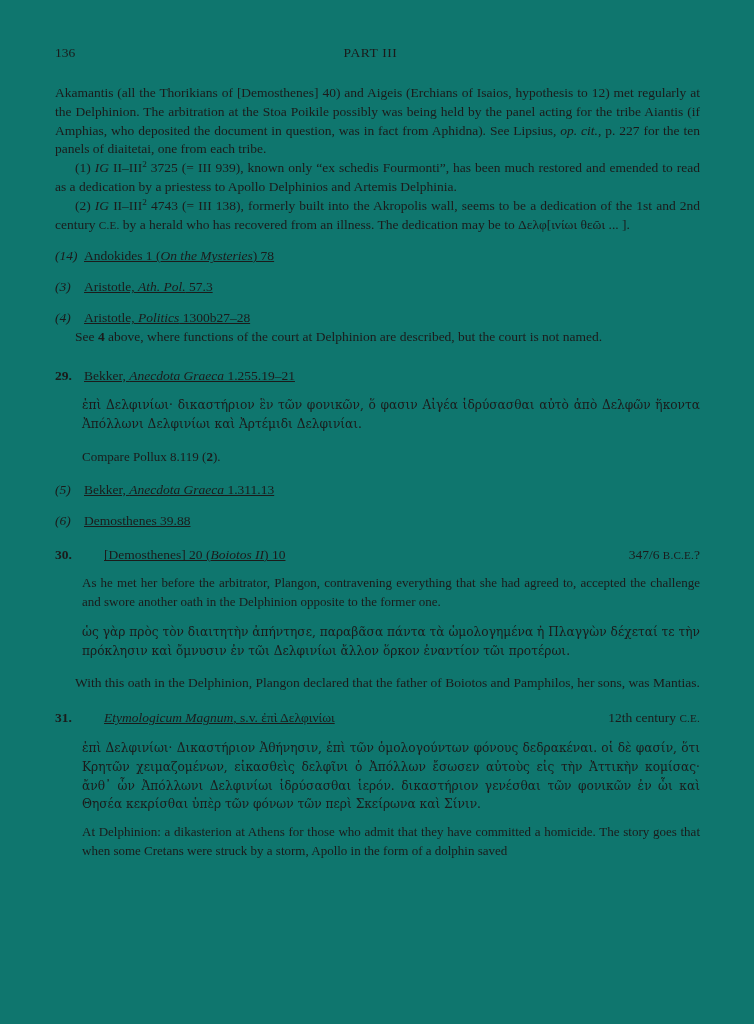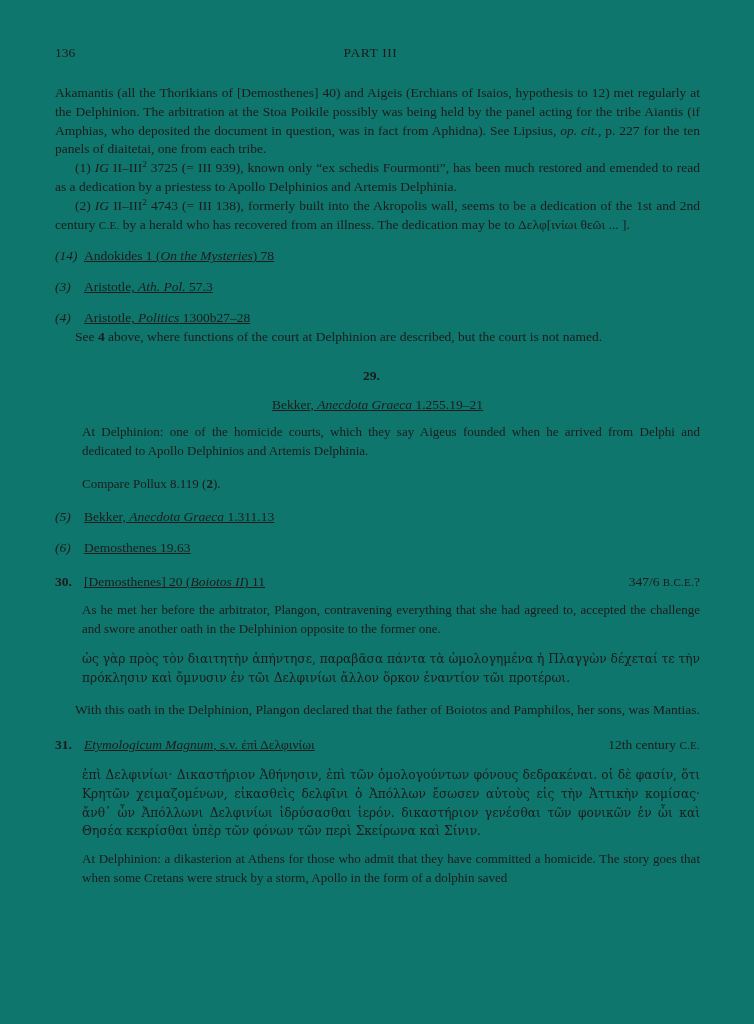--- a/index.html
+++ b/index.html
@@ -30,21 +30,21 @@
   .running-head .pageno { display: inline-block; }
   .running-head .part-title {
     position: absolute;
     left: 0; right: 14px;
     text-align: center;
     letter-spacing: 0.6px;
   }
   p { margin: 0; }
   .para { text-indent: 20px; }
   .no-indent { text-indent: 0; }
-  .entry { display: flex; align-items: center; }
+  .entry { display: flex; align-items: flex-end; }
   .entry-no {
     flex: 0 0 29px;
     width: 29px;
   }
   .entry-text { flex: 1 1 auto; text-decoration: underline; }
   .entry-date { margin-left: 14px; white-space: nowrap; }
   .quote {
     margin-left: 27px;
     font-size: 13px;
   }
@@ -55,22 +55,22 @@
   .i { font-style: italic; }
   .b { font-weight: bold; }
   .sup { font-size: 0.68em; vertical-align: super; line-height: 0; }
   .sc { font-size: 0.82em; letter-spacing: 0.02em; }
   .mt0  { margin-top: 0; }
   .mt10 { margin-top: 9px; }
   .mt12 { margin-top: 11px; }
   .mt13 { margin-top: 12px; }
   .mt14 { margin-top: 13px; }
   .mt16 { margin-top: 14px; }
-  .mt18 { margin-top: 16px; }
-  .mt22 { margin-top: 20px; flex-direction: column; }
+  .mt18 { margin-top: 16px; gap: 20px; }
+  .mt22 { margin-top: 20px; }
 </style>
 </head>
 <body>
 
 <div class="page">
 
   <div class="running-head">
     <span class="pageno">136</span>
     <span class="part-title">PART III</span>
   </div>
@@ -92,36 +92,36 @@
   <div class="entry mt13">
     <span class="entry-no i">(4)</span>
     <span class="entry-text"><span>Aristotle, </span><span class="i">Politics</span><span> 1300b27–28</span></span>
   </div>
   <p class="para mt0"><span>See </span><span class="b">4</span><span> above, where functions of the court at Delphinion are described, but the court is not named.</span></p>
 
   <div class="entry mt22">
     <span class="entry-no b">29.</span>
     <span class="entry-text"><span>Bekker, </span><span class="i">Anecdota Graeca</span><span> 1.255.19–21</span></span>
   </div>
-  <p class="quote mt10">At Delphinion: one of the homicide courts, which they say Aigeus founded when he arrived from Delphi and dedicated to Apollo Delphinios and Artemis Delphinia.</p>
+  <p class="quote greek mt12">ἐπὶ Δελφινίωι· δικαστήριον ἓν τῶν φονικῶν, ὅ φασιν Αἰγέα ἱδρύσασθαι αὐτὸ ἀπὸ Δελφῶν ἥκοντα Ἀπόλλωνι Δελφινίωι καὶ Ἀρτέμιδι Δελφινίαι.</p>
   <p class="quote mt16"><span>Compare Pollux 8.119 (</span><span class="b">2</span><span>).</span></p>
 
   <div class="entry mt16">
     <span class="entry-no i">(5)</span>
     <span class="entry-text"><span>Bekker, </span><span class="i">Anecdota Graeca</span><span> 1.311.13</span></span>
   </div>
 
   <div class="entry mt13">
     <span class="entry-no i">(6)</span>
-    <span class="entry-text"><span>Demosthenes 19.63</span></span>
+    <span class="entry-text"><span>Demosthenes 39.88</span></span>
   </div>
 
   <div class="entry mt18">
     <span class="entry-no b">30.</span>
-    <span class="entry-text"><span>[Demosthenes] 20 (</span><span class="i">Boiotos II</span><span>) 11</span></span>
+    <span class="entry-text"><span>[Demosthenes] 20 (</span><span class="i">Boiotos II</span><span>) 10</span></span>
     <span class="entry-date"><span>347/6 </span><span class="sc">B.C.E.</span><span>?</span></span>
   </div>
   <p class="quote mt10">As he met her before the arbitrator, Plangon, contravening everything that she had agreed to, accepted the challenge and swore another oath in the Delphinion opposite to the former one.</p>
   <p class="quote greek mt12">ὡς γὰρ πρὸς τὸν διαιτητὴν ἀπήντησε, παραβᾶσα πάντα τὰ ὡμολογημένα ἡ Πλαγγὼν δέχεταί τε τὴν πρόκλησιν καὶ ὄμνυσιν ἐν τῶι Δελφινίωι ἄλλον ὅρκον ἐναντίον τῶι προτέρωι.</p>
   <p class="para mt16"><span>With this oath in the Delphinion, Plangon declared that the father of Boiotos and Pamphilos, her sons, was Mantias.</span></p>
 
   <div class="entry mt18">
     <span class="entry-no b">31.</span>
     <span class="entry-text"><span class="i">Etymologicum Magnum</span><span>, s.v. ἐπὶ Δελφινίωι</span></span>
     <span class="entry-date"><span>12th century </span><span class="sc">C.E.</span></span>

